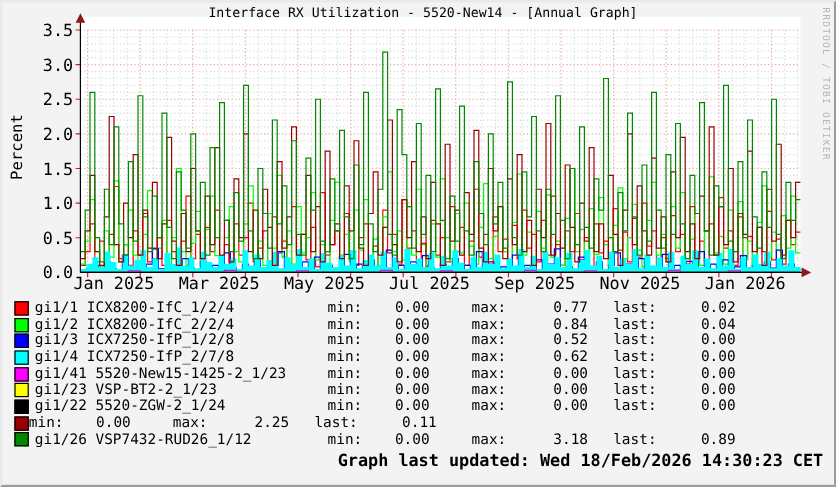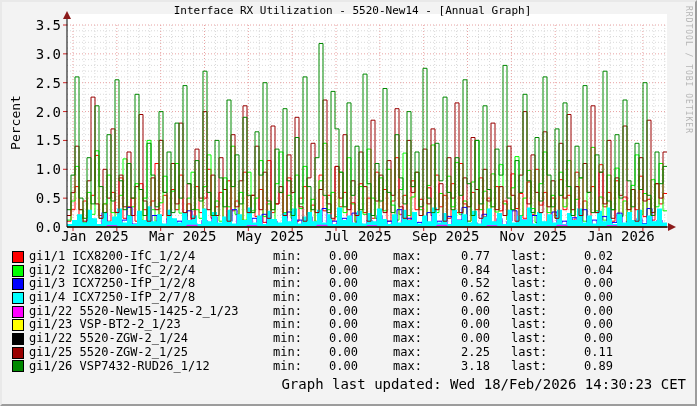--- a/index.html
+++ b/index.html
@@ -23,21 +23,21 @@
   .swatch{flex:none;width:10px;height:10px;border:1px solid #000;margin-left:10px;background:#888;}
   .lname{flex:none;width:244px;margin-left:5px;}
   .lk{flex:none;}
   .lv{flex:none;text-align:right;}
   .min-k{width:34px;}
   .min-v{width:51px;}
   .max-k{margin-left:35px;width:34px;}
   .max-v{width:63px;}
   .last-k{margin-left:21px;width:43px;}
   .last-v{width:59px;}
-  .footer{position:absolute;top:374px;right:9px;font-size:14px;white-space:nowrap;}
+  .footer{position:absolute;top:374px;right:9px;font-size:14px;white-space:nowrap;font-weight:bold;}
 </style>
 </head>
 <body>
 
 <div class="frame">
   <svg id="plot-svg" width="693" height="402" viewBox="0 0 693 402">
       <g>
         <rect x="65" y="12" width="600" height="213" fill="#ffffff"></rect>
       </g>
       <g>
@@ -231,21 +231,21 @@
     <span class="lk min-k">min:</span>
     <span class="lv min-v">0.00</span>
     <span class="lk max-k">max:</span>
     <span class="lv max-v">0.62</span>
     <span class="lk last-k">last:</span>
     <span class="lv last-v">0.00</span>
   </div>
 
   <div class="lrow">
     <span class="swatch" style="background: rgb(255, 0, 255);"></span>
-    <span class="lname">gi1/22 5520-New15-1425-2_1/23</span>
+    <span class="lname">gi1/41 5520-New15-1425-2_1/23</span>
     <span class="lk min-k">min:</span>
     <span class="lv min-v">0.00</span>
     <span class="lk max-k">max:</span>
     <span class="lv max-v">0.00</span>
     <span class="lk last-k">last:</span>
     <span class="lv last-v">0.00</span>
   </div>
 
   <div class="lrow">
     <span class="swatch" style="background: rgb(255, 255, 0);"></span>
@@ -264,21 +264,20 @@
     <span class="lk min-k">min:</span>
     <span class="lv min-v">0.00</span>
     <span class="lk max-k">max:</span>
     <span class="lv max-v">0.00</span>
     <span class="lk last-k">last:</span>
     <span class="lv last-v">0.00</span>
   </div>
 
   <div class="lrow">
     <span class="swatch" style="background: rgb(153, 0, 0);"></span>
-    <span class="lname">gi1/25 5520-ZGW-2_1/25</span>
     <span class="lk min-k">min:</span>
     <span class="lv min-v">0.00</span>
     <span class="lk max-k">max:</span>
     <span class="lv max-v">2.25</span>
     <span class="lk last-k">last:</span>
     <span class="lv last-v">0.11</span>
   </div>
 
   <div class="lrow">
     <span class="swatch" style="background: rgb(0, 136, 0);"></span>

